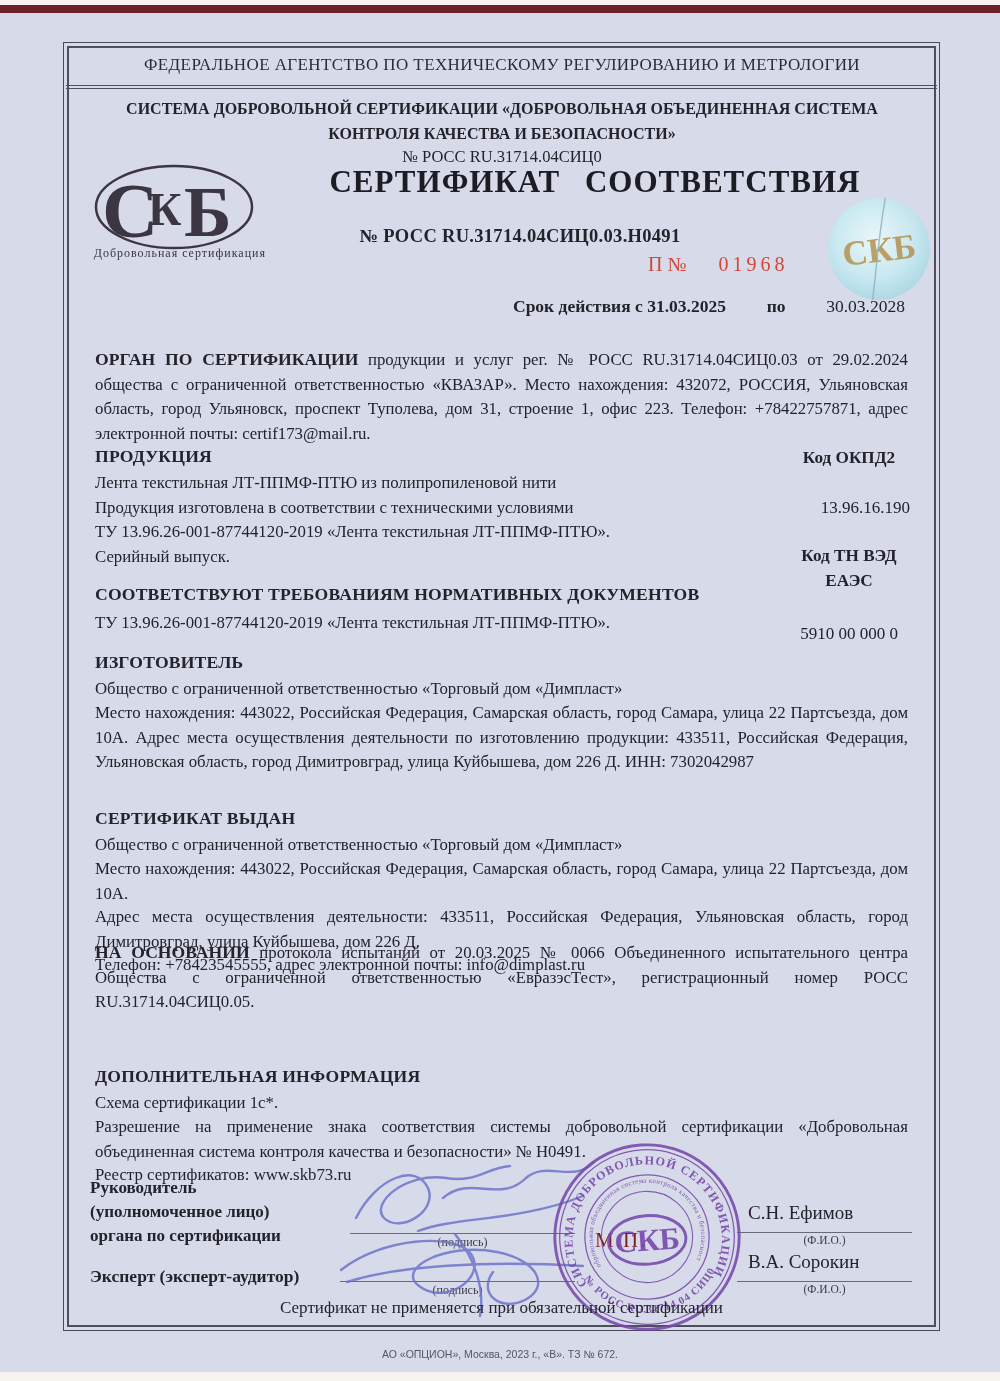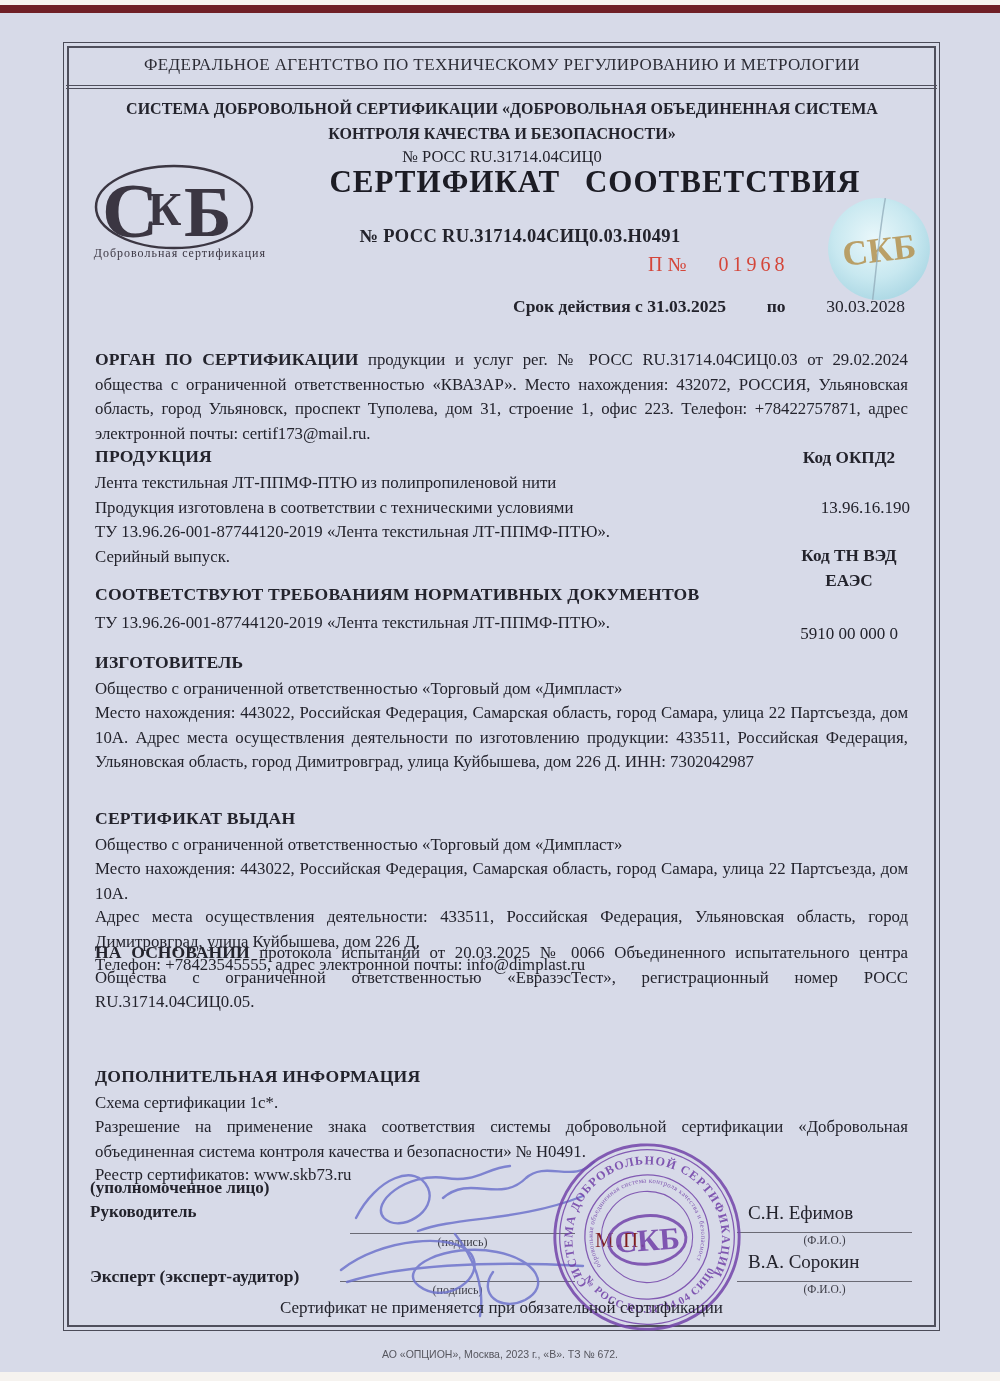--- a/index.html
+++ b/index.html
@@ -193,22 +193,23 @@
     <span class="run-heading">НА ОСНОВАНИИ</span>
     <span>протокола испытаний от 20.03.2025 № 0066 Объединенного испытательного центра Общества с ограниченной ответственностью «ЕвразэсТест», регистрационный номер РОСС RU.31714.04СИЦ0.05.</span>
   </p>
 
   <div class="abs add-heading sec-heading">ДОПОЛНИТЕЛЬНАЯ ИНФОРМАЦИЯ</div>
   <div class="abs add-l1 para">Схема сертификации 1с*.</div>
   <div class="abs add-l2 para jus">Разрешение на применение знака соответствия системы добровольной сертификации «Добровольная объединенная система контроля качества и безопасности» № Н0491.</div>
   <div class="abs add-l3 para">Реестр сертификатов: www.skb73.ru</div>
 
   <div class="abs sig-label-head">
+    <div>Руководитель</div>
     <div>(уполномоченное лицо)</div>
-    <div>Руководитель</div>
+    <div>органа по сертификации</div>
   </div>
   <div class="abs sig-label-expert">Эксперт (эксперт-аудитор)</div>
 
   <div class="abs sig-line sig-line1"></div>
   <div class="abs sig-caption sig-caption1">(подпись)</div>
   <div class="abs sig-line sig-line2"></div>
   <div class="abs sig-caption sig-caption2">(подпись)</div>
 
   <div class="abs name1">С.Н. Ефимов</div>
   <div class="abs sig-line name-line1"></div>

